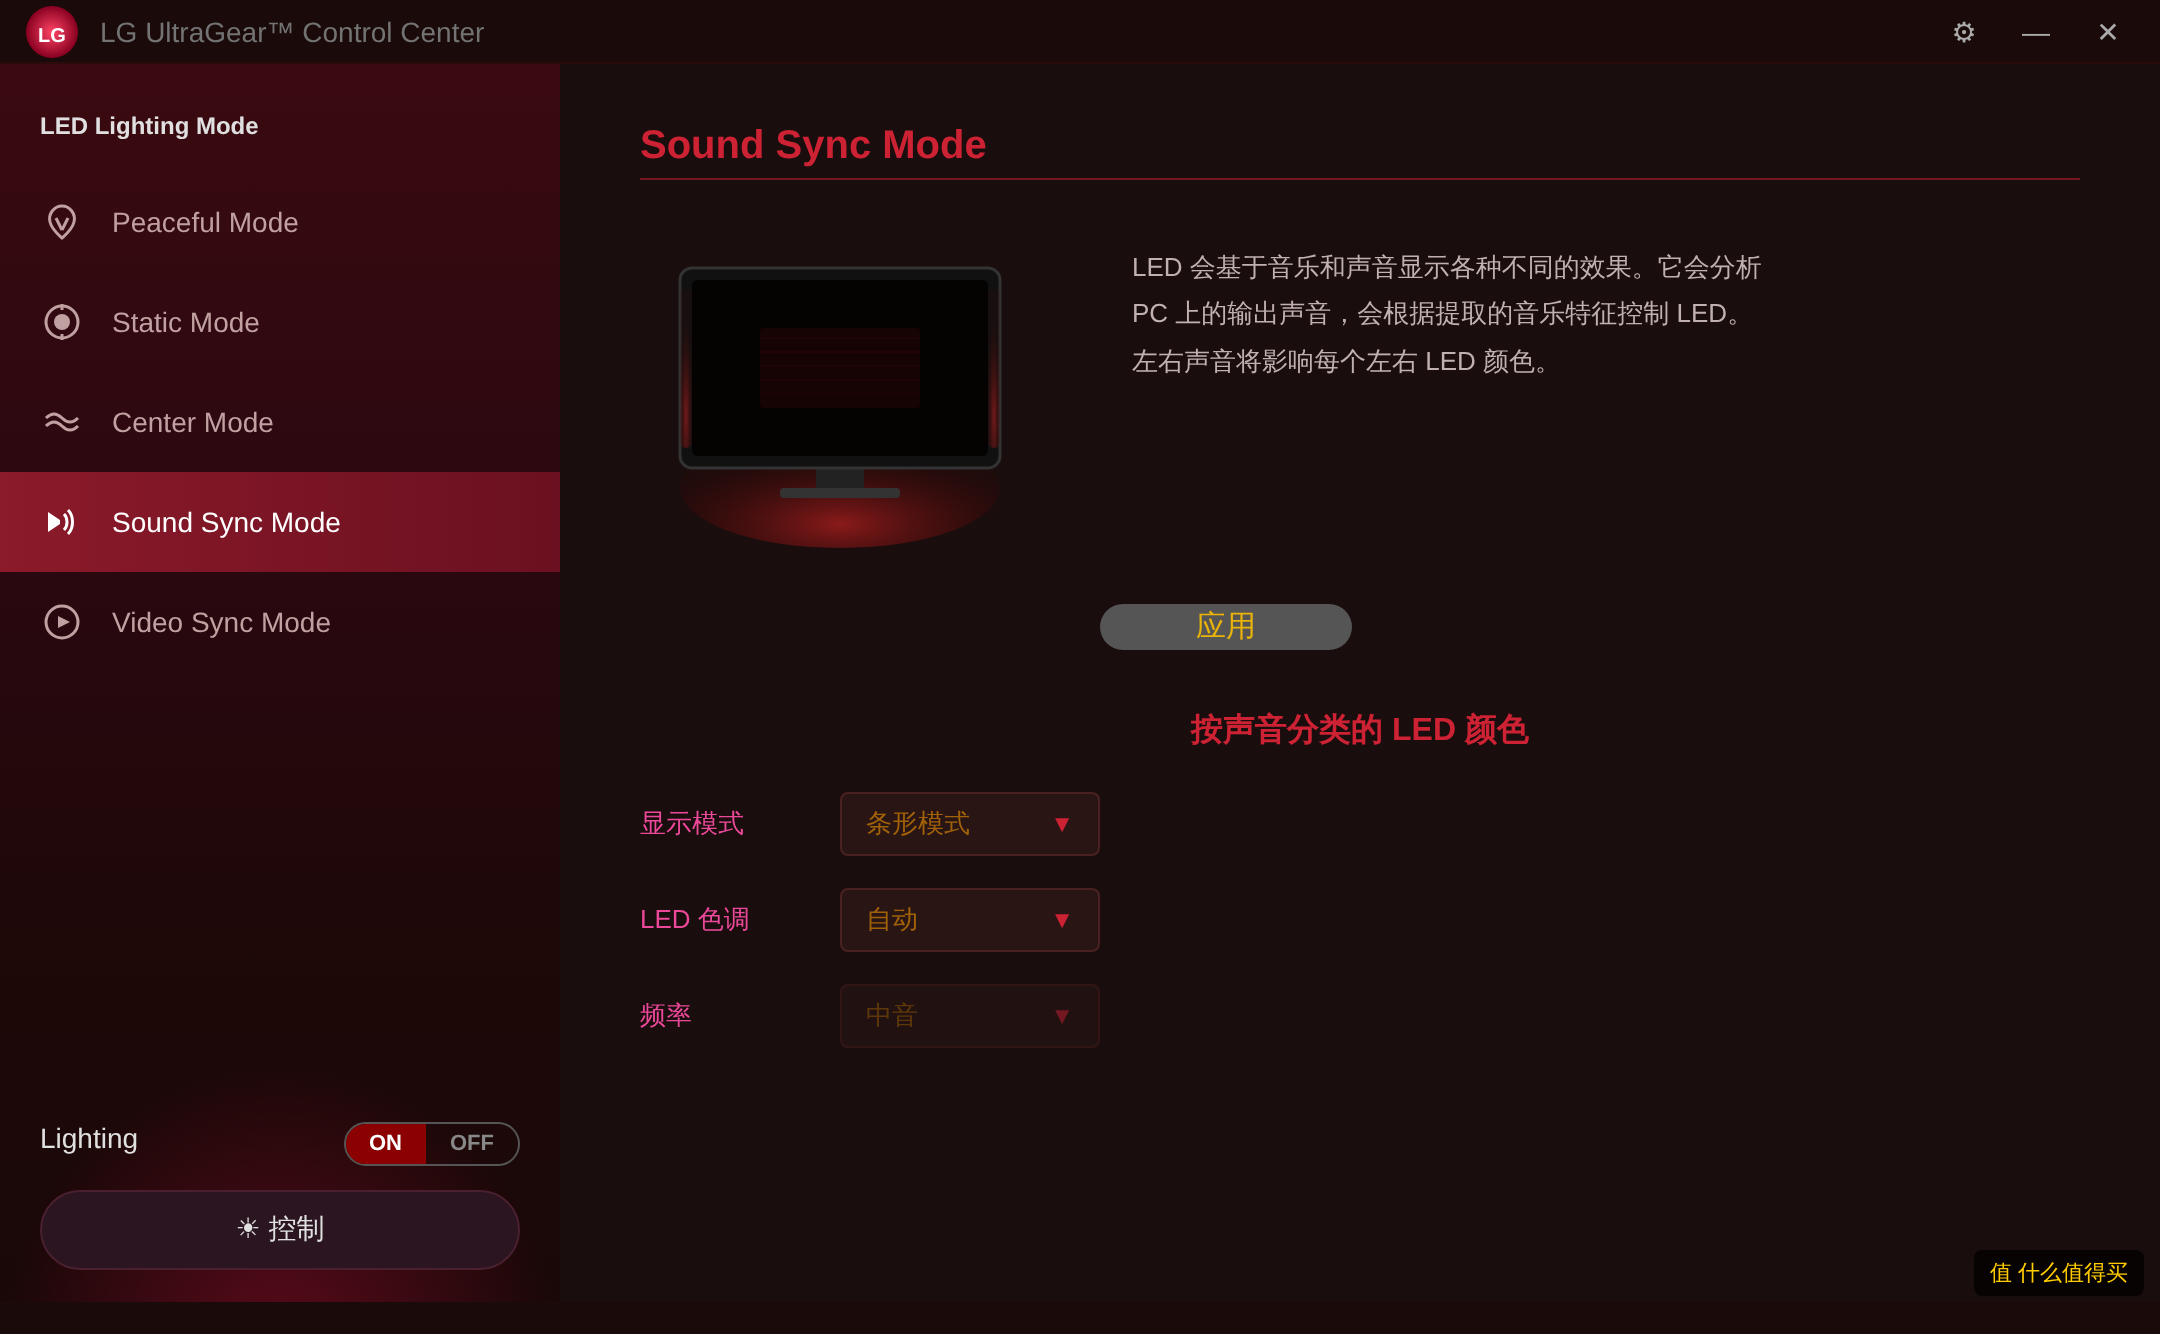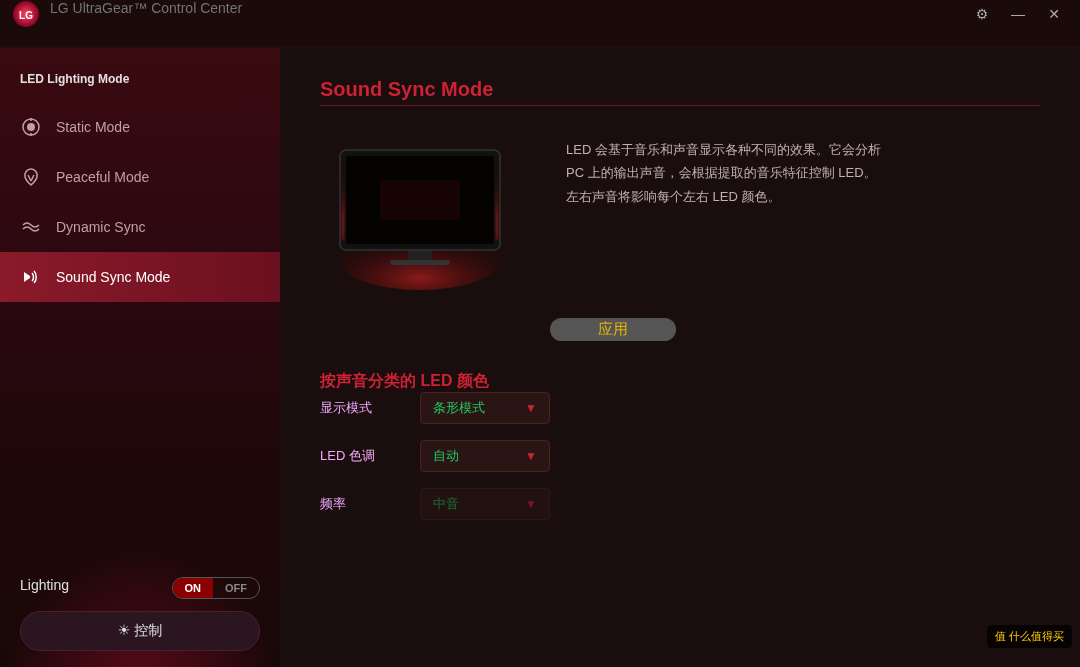--- a/index.html
+++ b/index.html
@@ -9,23 +9,23 @@
       height: 667px;
       background: #1a0a0a;
       font-family: 'Segoe UI', Arial, sans-serif;
       overflow: hidden;
       color: #e0e0e0;
     }
 
     
     .titlebar {
       display: flex;
-      align-items: flex-start;
+      align-items: center;
       background: #1a0a0a;
-      height: 48px;
+      height: 32px;
       padding: 0 12px;
       border-bottom: 1px solid #2a0a0a;
     }
 
     .titlebar-logo {
       width: 28px;
       height: 28px;
       margin-right: 10px;
     }
 
@@ -241,55 +241,57 @@
       color: #eab308;
       font-size: 15px;
       padding: 2px 48px;
       cursor: pointer;
     }
 
     .subsection-title {
       color: #cc2233;
       font-size: 16px;
       font-weight: 600;
+      margin-bottom: 20px;
+      text-align: center;
     }
 
     .settings-table {
       display: flex;
       flex-direction: column;
       gap: 16px;
     }
 
     .setting-row {
       display: flex;
       align-items: center;
       gap: 20px;
     }
 
     .setting-label {
       width: 80px;
-      color: #f0abfc;
+      color: #ec4899;
       font-size: 13px;
     }
 
     .setting-select {
       display: flex;
       align-items: center;
       background: #2a1515;
       border: 1px solid #4a2020;
       border-radius: 4px;
       padding: 6px 12px;
       min-width: 130px;
       cursor: pointer;
       gap: 8px;
     }
 
     .setting-select-text {
       flex: 1;
-      color: #22c55e;
+      color: #a16207;
       font-size: 13px;
     }
 
     .setting-select-arrow {
       color: #cc2233;
       font-size: 12px;
     }
 
     .setting-select.disabled {
       opacity: 0.5;
@@ -334,61 +336,70 @@
 </div>
 
 <div class="main-layout">
 
   <div class="sidebar">
     <div class="sidebar-section-title">LED Lighting Mode</div>
 
     <div class="nav-item">
       <div class="nav-icon">
         <svg width="20" height="20" viewBox="0 0 20 20">
+          <path d="M10 2 C6 2 3 6 4 10 C5 14 9 17 10 18 C11 17 15 14 16 10 C17 6 14 2 10 2Z" stroke="#c0a0a0" stroke-width="1.5" fill="none"></path>
+          <line x1="7" y1="8" x2="10" y2="14" stroke="#c0a0a0" stroke-width="1.5"></line>
+          <line x1="13" y1="8" x2="10" y2="14" stroke="#c0a0a0" stroke-width="1.5"></line>
+        </svg>
+      </div>
+      <span class="nav-item-label">Peaceful Mode</span>
+    </div>
+
+    <div class="nav-item">
+      <div class="nav-icon">
+        <svg width="20" height="20" viewBox="0 0 20 20">
           <circle cx="10" cy="10" r="8" stroke="#c0a0a0" stroke-width="1.5" fill="none"></circle>
           <circle cx="10" cy="10" r="4" fill="#c0a0a0"></circle>
           <line x1="10" y1="1" x2="10" y2="4" stroke="#c0a0a0" stroke-width="1.5"></line>
           <line x1="10" y1="16" x2="10" y2="19" stroke="#c0a0a0" stroke-width="1.5"></line>
         </svg>
       </div>
       <span class="nav-item-label">Static Mode</span>
-    </div>
-
-    <div class="nav-item">
-      <div class="nav-icon">
-        <svg width="20" height="20" viewBox="0 0 20 20">
-          <path d="M10 2 C6 2 3 6 4 10 C5 14 9 17 10 18 C11 17 15 14 16 10 C17 6 14 2 10 2Z" stroke="#c0a0a0" stroke-width="1.5" fill="none"></path>
-          <line x1="7" y1="8" x2="10" y2="14" stroke="#c0a0a0" stroke-width="1.5"></line>
-          <line x1="13" y1="8" x2="10" y2="14" stroke="#c0a0a0" stroke-width="1.5"></line>
-        </svg>
-      </div>
-      <span class="nav-item-label">Peaceful Mode</span>
     </div>
 
     <div class="nav-item">
       <div class="nav-icon">
         <svg width="20" height="20" viewBox="0 0 20 20">
           <path d="M2 8 Q6 4 10 8 Q14 12 18 8" stroke="#c0a0a0" stroke-width="1.5" fill="none"></path>
           <path d="M2 12 Q6 8 10 12 Q14 16 18 12" stroke="#c0a0a0" stroke-width="1.5" fill="none"></path>
         </svg>
       </div>
-      <span class="nav-item-label">Dynamic Sync</span>
+      <span class="nav-item-label">Center Mode</span>
     </div>
 
     <div class="nav-item active">
       <div class="nav-icon">
         <svg width="20" height="20" viewBox="0 0 20 20">
           <polygon points="3,5 3,15 9,11 9,9" fill="white"></polygon>
           <path d="M11 6 C13 8 13 12 11 14" stroke="white" stroke-width="1.5" fill="none"></path>
           <path d="M13 4 C16 7 16 13 13 16" stroke="white" stroke-width="1.5" fill="none"></path>
         </svg>
       </div>
       <span class="nav-item-label">Sound Sync Mode</span>
     </div>
 
+    <div class="nav-item">
+      <div class="nav-icon">
+        <svg width="20" height="20" viewBox="0 0 20 20">
+          <circle cx="10" cy="10" r="8" stroke="#c0a0a0" stroke-width="1.5" fill="none"></circle>
+          <polygon points="8,7 14,10 8,13" fill="#c0a0a0"></polygon>
+        </svg>
+      </div>
+      <span class="nav-item-label">Video Sync Mode</span>
+    </div>
 
     <div class="sidebar-bottom">
       <div class="lighting-row">
         <span class="lighting-label">Lighting</span>
         <div class="toggle-group">
           <button class="toggle-btn on">ON</button>
           <button class="toggle-btn off">OFF</button>
         </div>
       </div>
       <button class="control-btn">☀ 控制</button>

